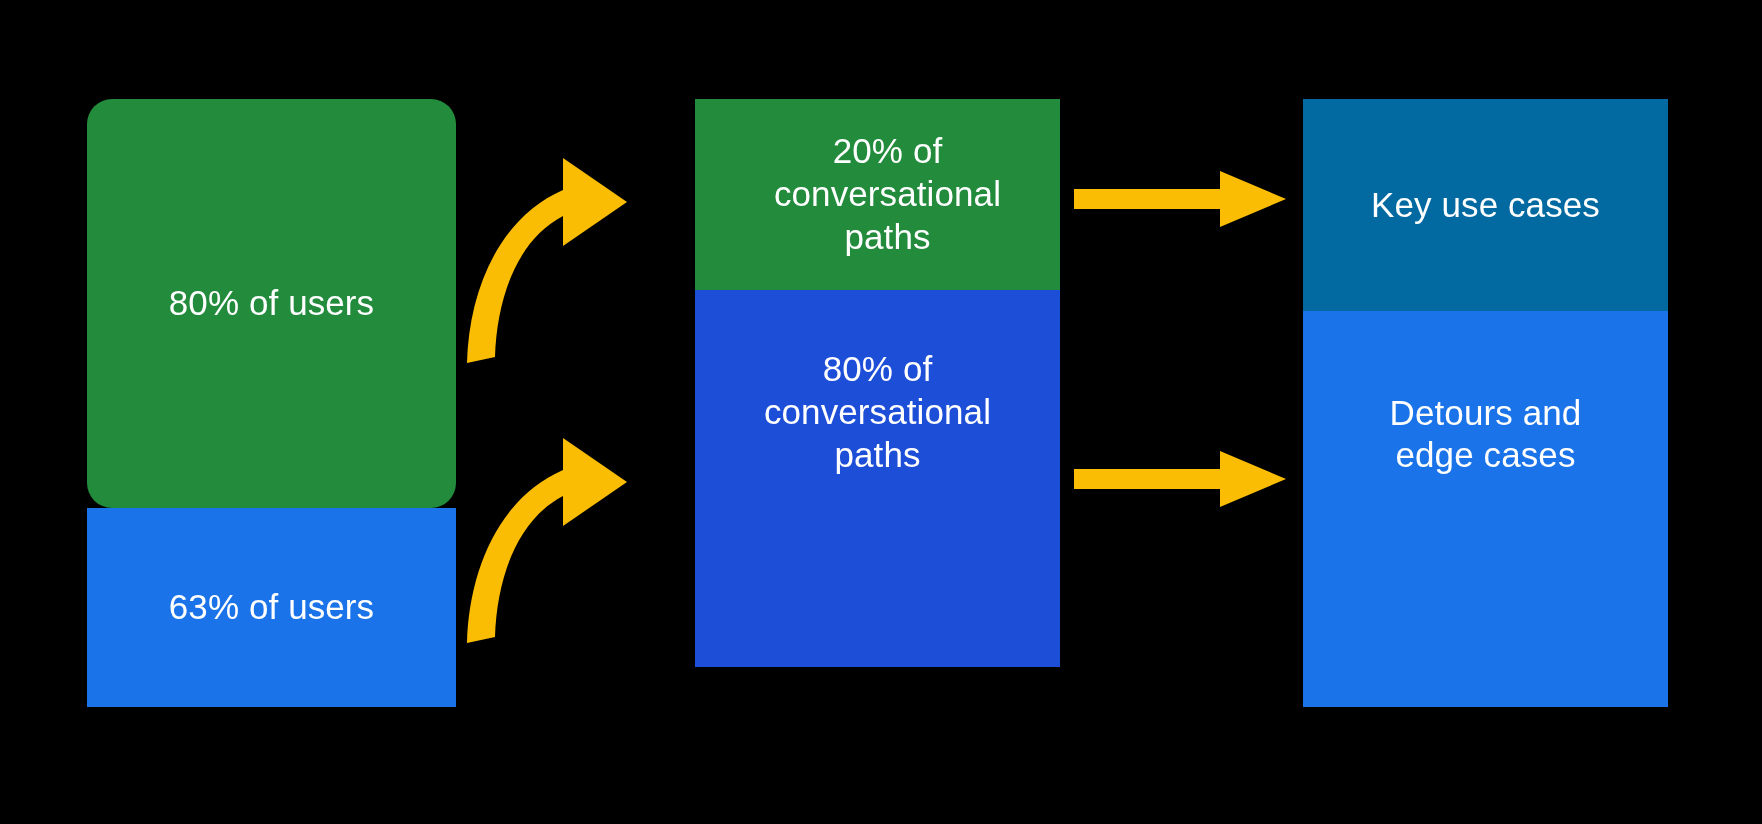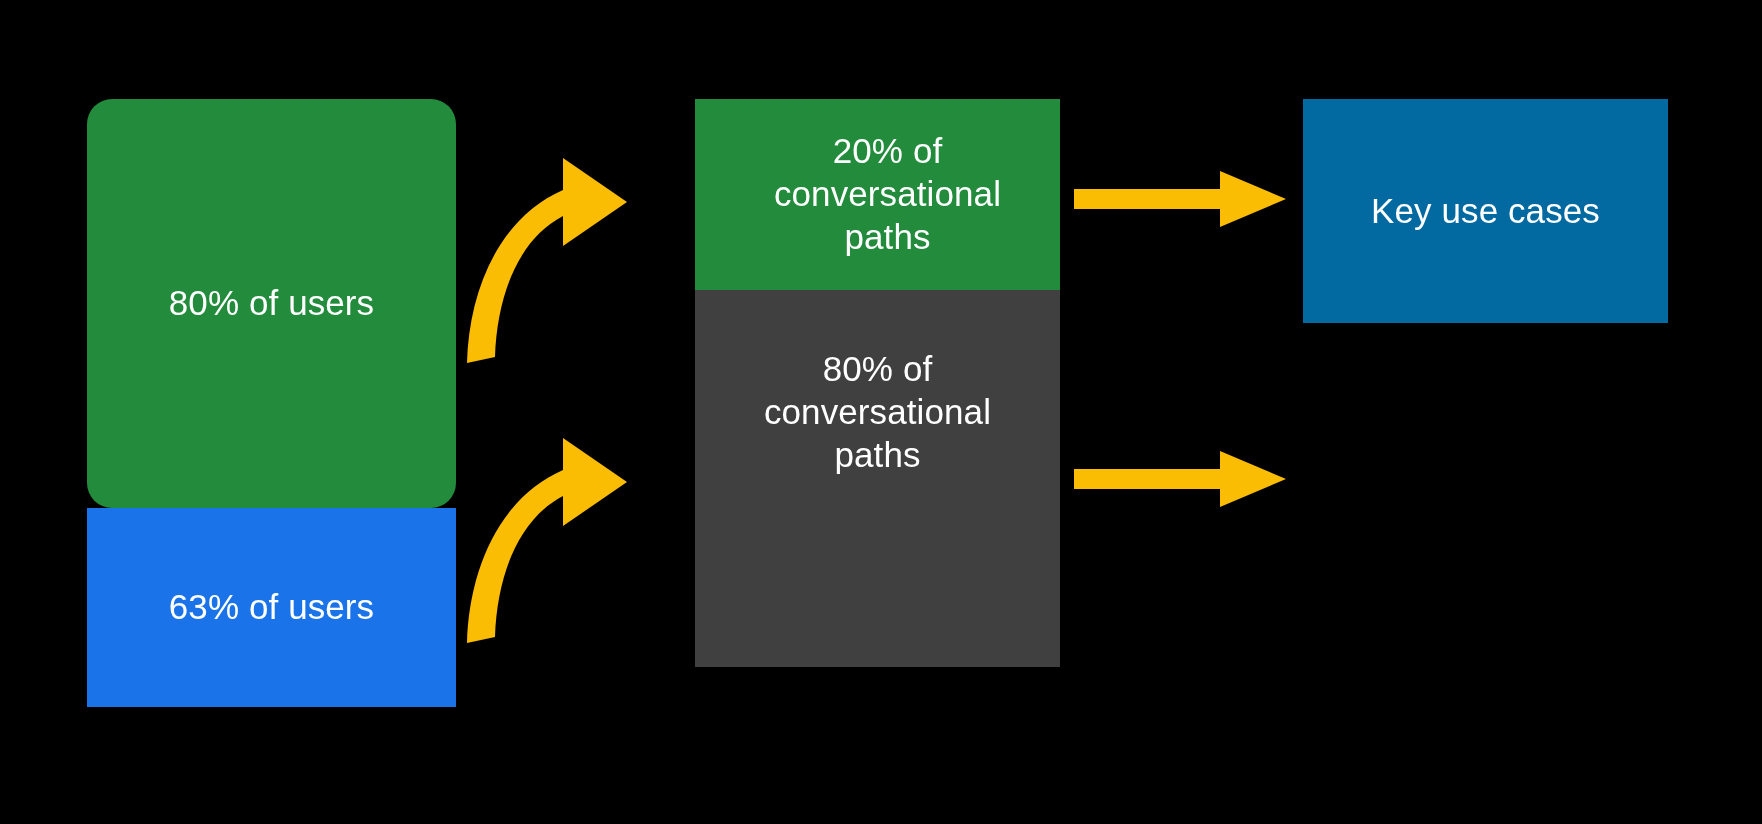--- a/index.html
+++ b/index.html
@@ -50,21 +50,21 @@
 
   
   #col-users            { left: 87px;  top: 99px; width: 369px; height: 608px; }
   #col-users .seg-green { height: 409px; background: #228b3c; border-radius: 25px; }
   #col-users .seg-blue  { height: 199px; background: #1a73e8; }
   #col-users .segment-label { font-size: 35px; }
 
   
   #col-paths            { left: 695px; top: 99px; width: 365px; height: 608px; }
   #col-paths .seg-green { height: 191px; background: #228b3c; padding-left: 20px; }
-  #col-paths .seg-blue  { height: 377px; background: #404040; }
+  #col-paths .seg-blue  { height: 377px; background: #1d4ed8; }
   #col-paths .segment-label { font-size: 35px; }
   #col-paths .seg-blue .segment-label { position: relative; top: -66px; }
 
   
   #col-outcomes            { left: 1303px; top: 99px; width: 365px; height: 608px; }
   #col-outcomes .seg-green { height: 224px; background: #0369a1; }
   #col-outcomes .seg-blue  { height: 417px; background: #1a73e8; }
   #col-outcomes .segment-label { font-size: 35px; }
   #col-outcomes .seg-blue .segment-label { position: relative; top: -75px; }
 
@@ -105,20 +105,24 @@
       <span class="segment-label">80% of
 conversational
 paths</span>
     </div>
   </div>
 
   <div class="column" id="col-outcomes">
     <div class="segment seg-green">
       <span class="segment-label">Key use cases</span>
     </div>
+    <div class="segment seg-blue">
+      <span class="segment-label">Detours and
+edge cases</span>
+    </div>
   </div>
 
   <svg class="arrow-svg" id="arrow-curve-top" viewBox="0 0 240 215">
     <path class="arrow-shape" d="M 12 213
              C 14 140, 44 68, 108 40
              L 108 8
              L 172 52
              L 108 96
              L 108 66
              C 62 90, 42 148, 40 207

